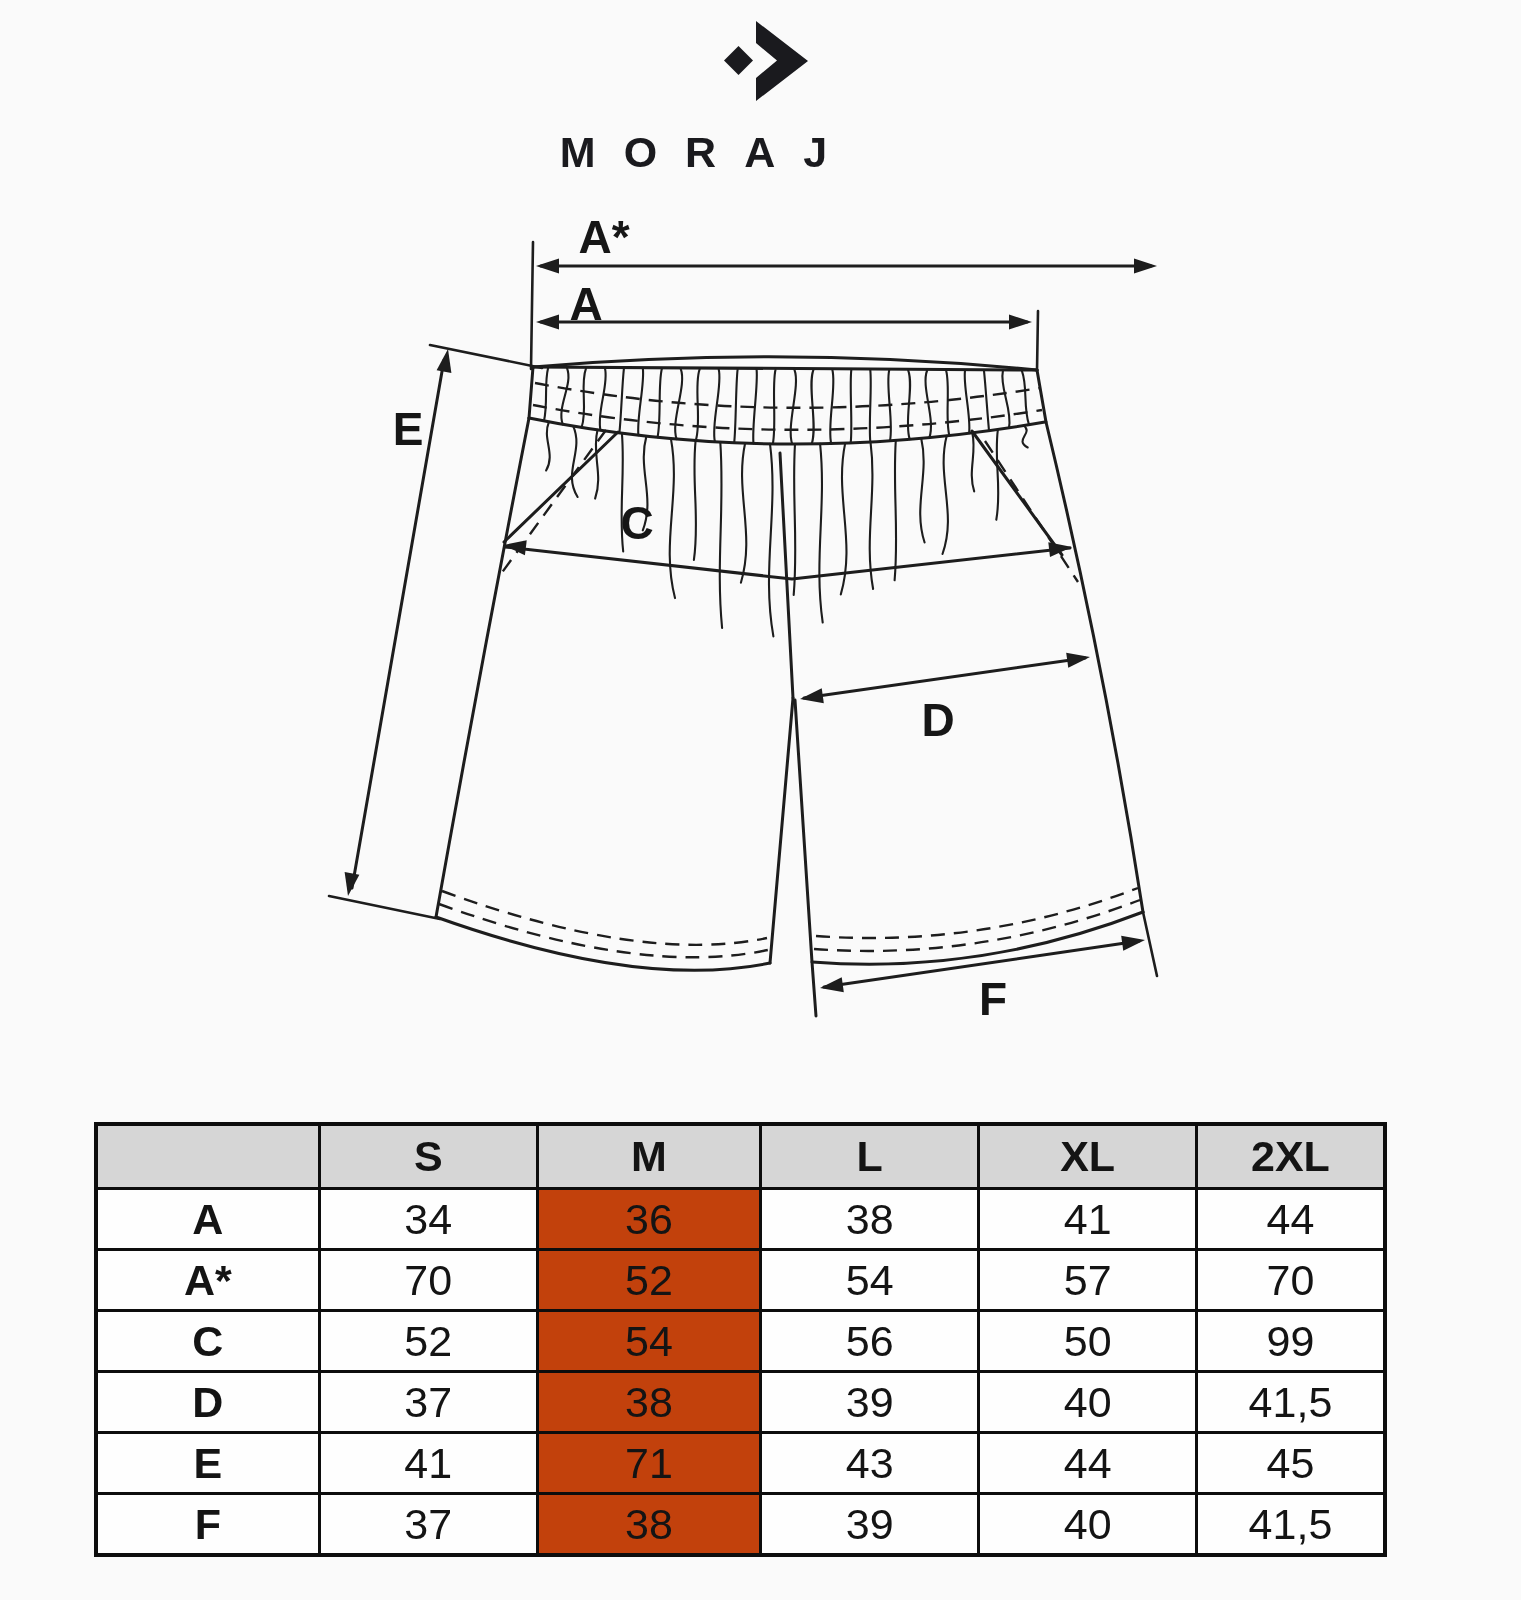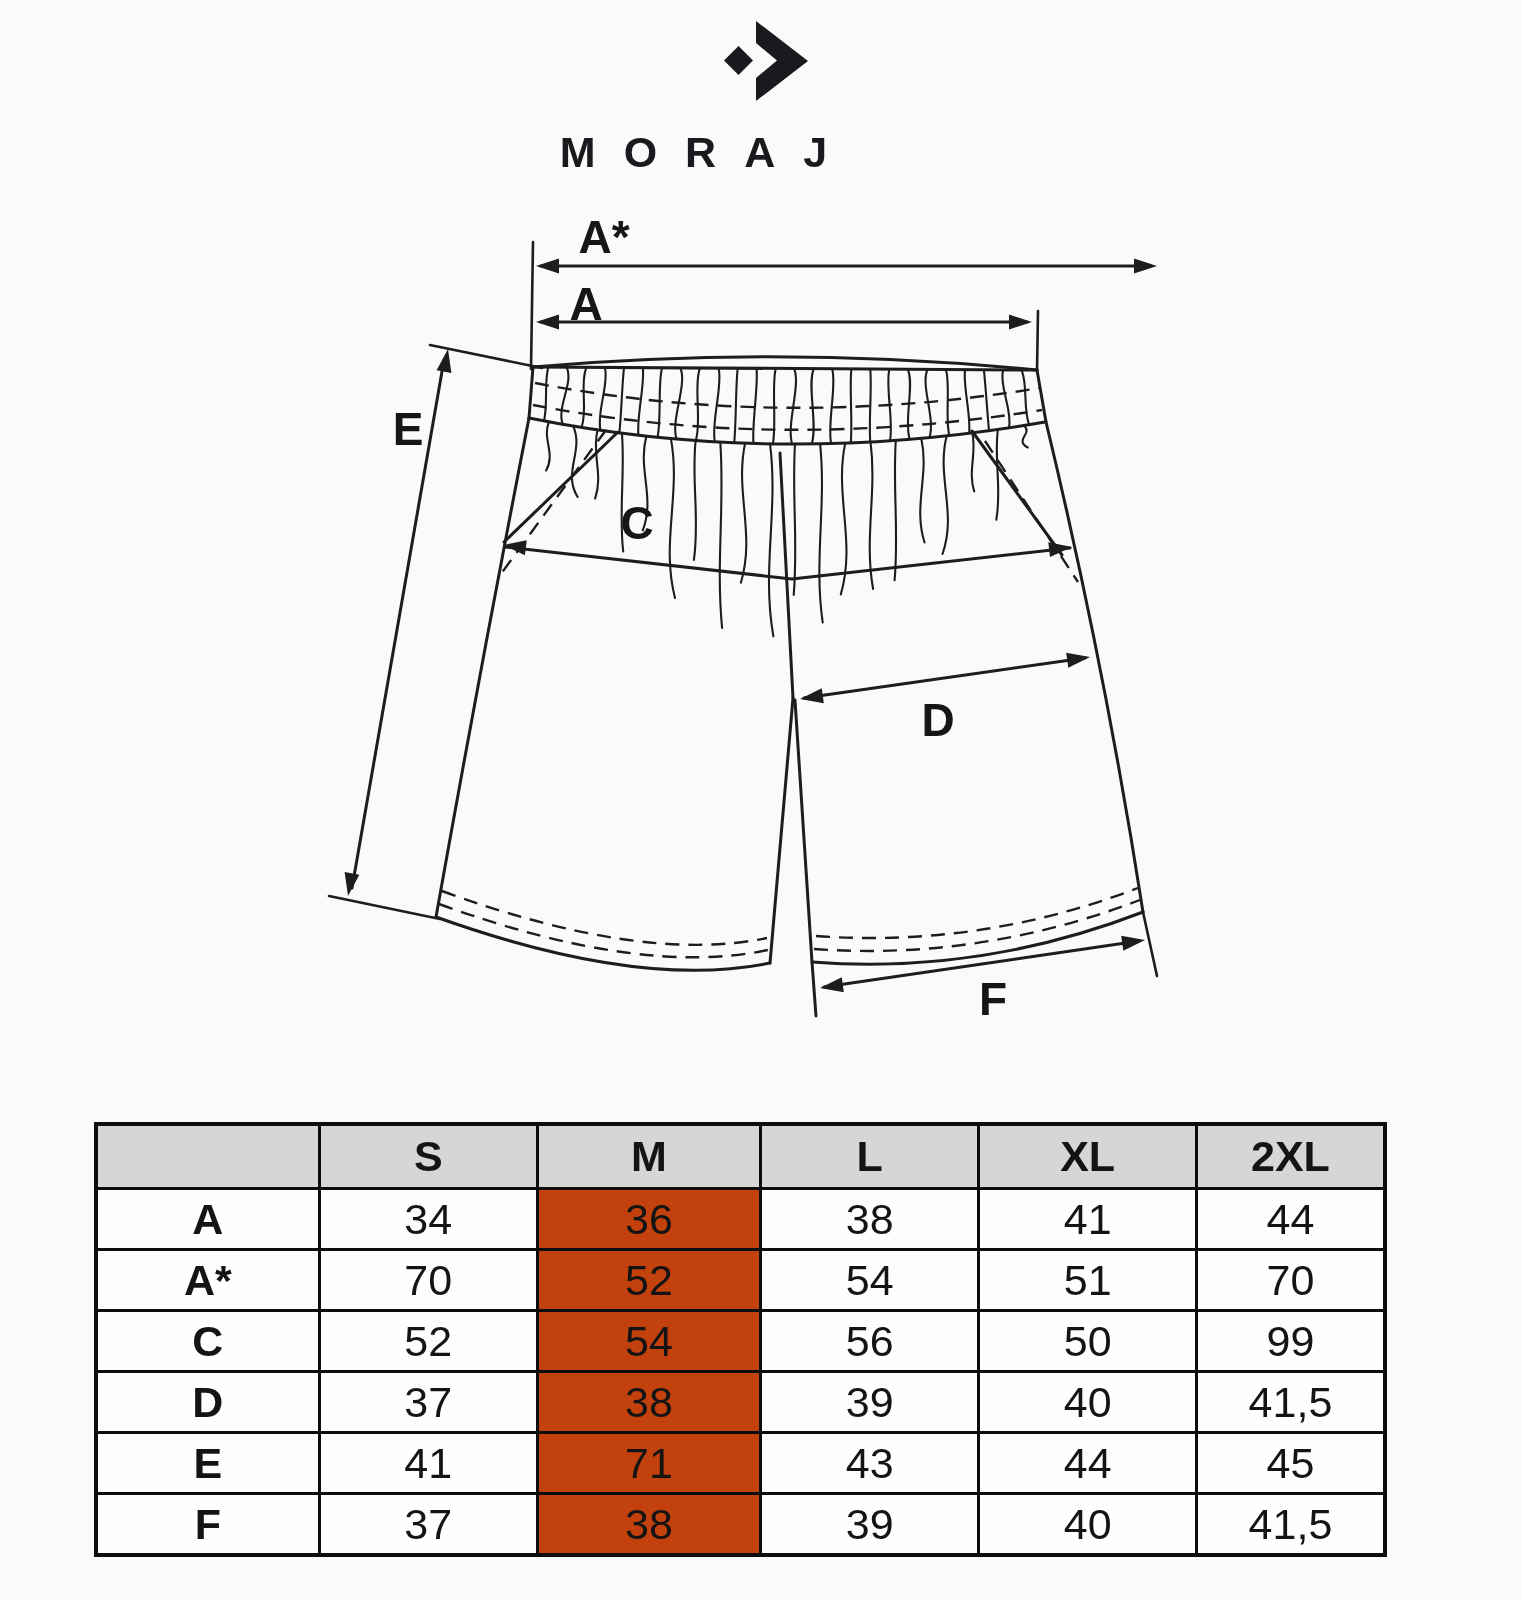--- a/index.html
+++ b/index.html
@@ -180,21 +180,21 @@
       <td class="hl">36</td>
       <td>38</td>
       <td>41</td>
       <td>44</td>
     </tr>
     <tr>
       <td class="rowlab">A*</td>
       <td>70</td>
       <td class="hl">52</td>
       <td>54</td>
-      <td>51</td>
+      <td>57</td>
       <td>70</td>
     </tr>
     <tr>
       <td class="rowlab">C</td>
       <td>52</td>
       <td class="hl">54</td>
       <td>56</td>
       <td>50</td>
       <td>99</td>
     </tr>

